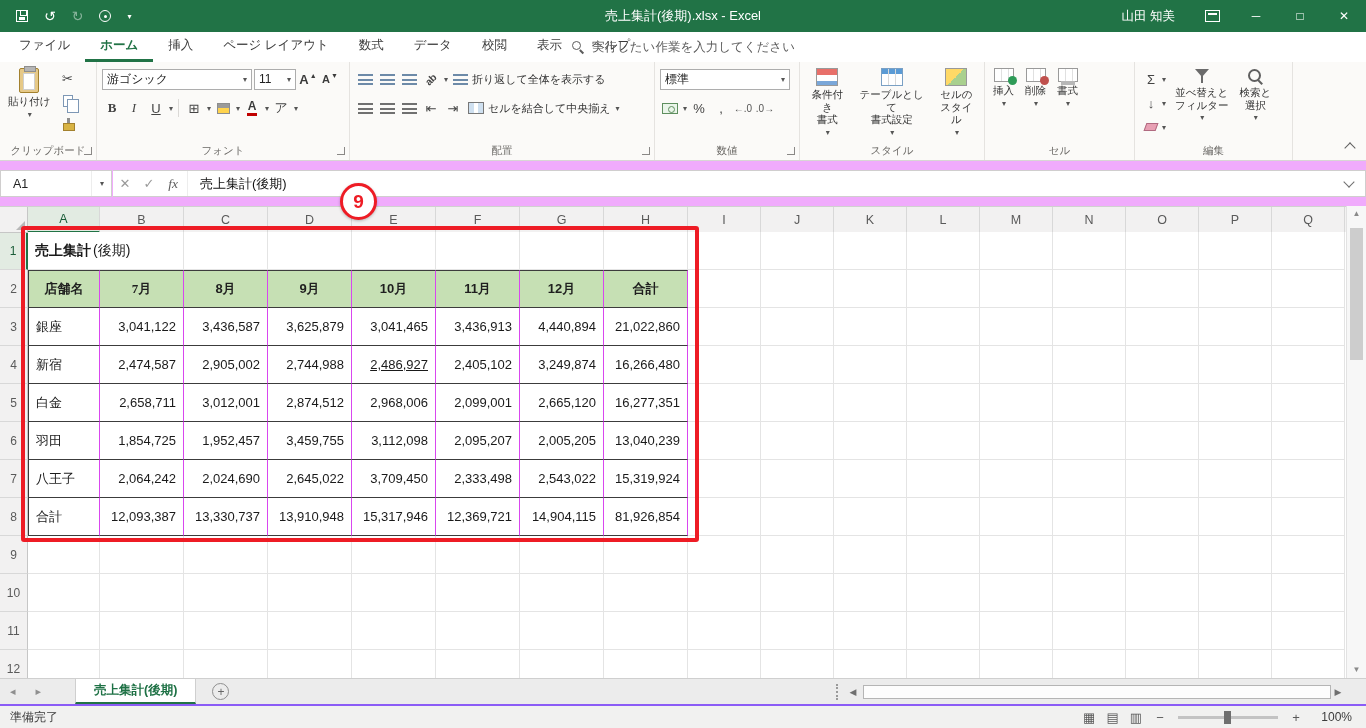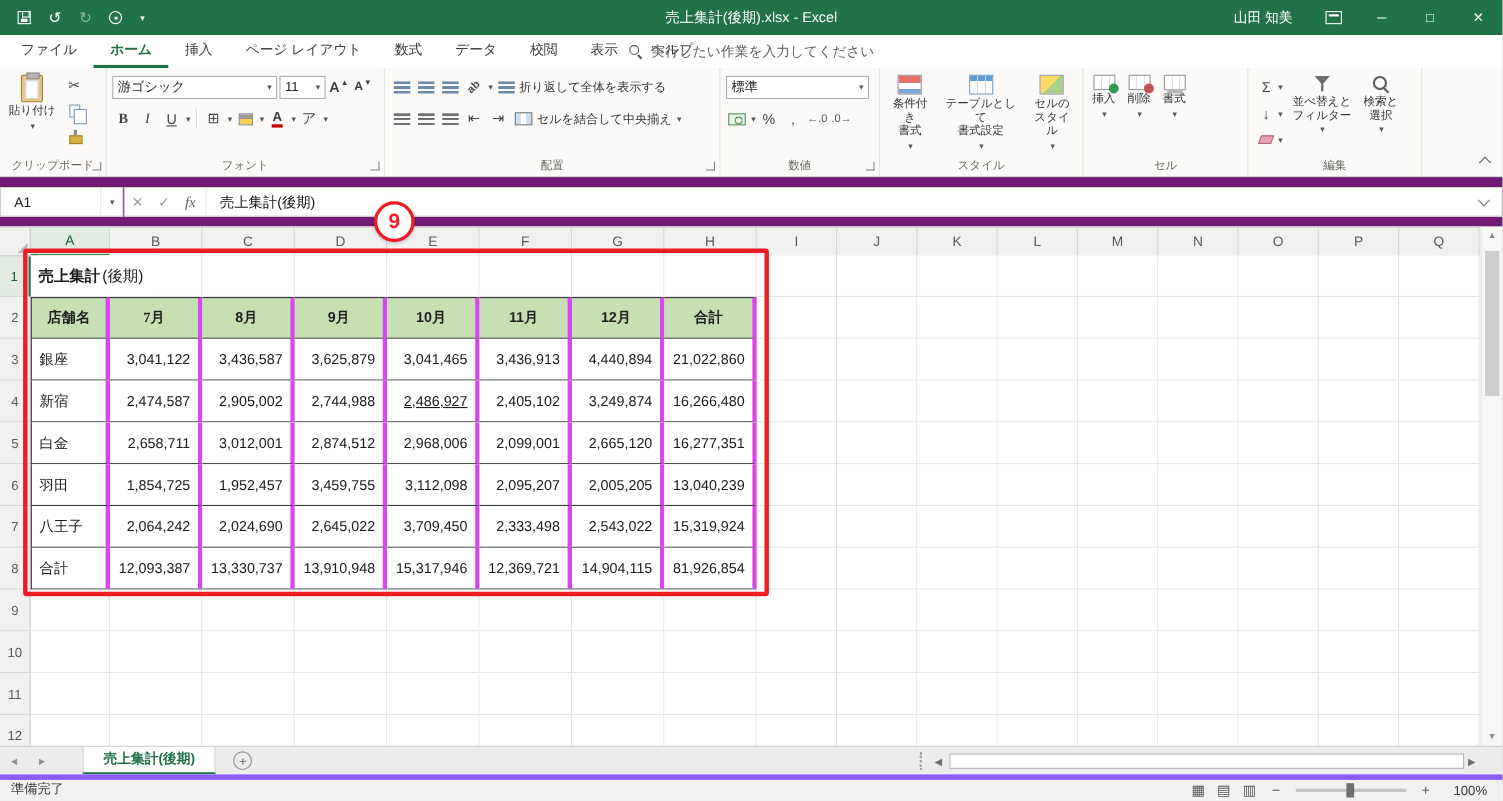--- a/index.html
+++ b/index.html
@@ -93,21 +93,21 @@
   .eraser-icon { width:12px; height:8px; background:#e8a0b4; border:1px solid #b06a80; transform:skewX(-20deg); display:inline-block; }
   .sort-icon { width:16px; height:16px; position:relative; display:inline-block; }
   .sort-icon::before { content:''; position:absolute; left:1px; top:1px; border-left:7px solid transparent; border-right:7px solid transparent; border-top:8px solid #6b6b6b; }
   .sort-icon::after { content:''; position:absolute; left:7px; top:8px; width:2px; height:7px; background:#6b6b6b; }
   .find-icon { width:16px; height:16px; position:relative; display:inline-block; }
   .find-icon::before { content:''; position:absolute; left:1px; top:1px; width:9px; height:9px; border:2px solid #5f5f5f; border-radius:50%; }
   .find-icon::after { content:''; position:absolute; left:11px; top:11px; width:6px; height:2px; background:#5f5f5f; transform:rotate(45deg); transform-origin:left center; }
   .collapse-chevron { position:absolute; right:12px; bottom:8px; width:8px; height:8px; border-left:1.5px solid #5f5f5f; border-top:1.5px solid #5f5f5f; transform:rotate(45deg); }
 
   
-  .fstrip { position:absolute; top:161px; left:0; right:0; height:45px; background:#701a75; }
+  .fstrip { position:absolute; top:161px; left:0; right:0; height:45px; background:#f0abfc; }
   .namebox { position:absolute; left:0; top:9px; width:112px; height:27px; background:#fff; border:1px solid #d0cece; display:flex; align-items:center; }
   .nbtext { flex:1; padding-left:12px; font-size:12.5px; color:#222; }
   .nbdd { width:20px; height:100%; display:flex; align-items:center; justify-content:center; border-left:1px solid #ededed; }
   .fxzone { position:absolute; left:113px; right:0; top:9px; height:27px; background:#fff; border:1px solid #d0cece; border-left:none; display:flex; align-items:center; }
   .fxbtn { width:24px; text-align:center; color:#9a9a9a; font-size:13px; }
   .fxbtn.fx { font-family:"Liberation Serif",serif; font-style:italic; color:#5f5f5f; font-size:13.5px; }
   .fsep { width:1px; height:100%; background:#ededed; margin:0 2px; }
   .fml { padding-left:10px; font-size:13px; color:#111; }
   .chevdown { width:8px; height:8px; border-right:1.5px solid #6f6f6f; border-bottom:1.5px solid #6f6f6f; transform:rotate(45deg); margin:0 12px 3px auto; }
 
@@ -116,21 +116,21 @@
   .colheads { display:flex; height:26px; background:#f2f1f1; border-top:1px solid #d0d0d0; }
   .corner { width:28px; height:26px; background:#f2f1f1; border-right:1px solid #c6c6c6; border-bottom:1px solid #c6c6c6; position:relative; flex:0 0 auto; }
   .corner::after { content:''; position:absolute; right:2px; bottom:2px; border-left:9px solid transparent; border-bottom:9px solid #b8b8b8; }
   .chead { height:26px; display:flex; align-items:center; justify-content:center; font-size:12.5px; color:#5a5a5a; border-right:1px solid #d8d8d8; border-bottom:1px solid #c6c6c6; flex:0 0 auto; }
   .chead.sel { background:#e2ebe2; border-bottom:2px solid #217346; color:#1a5c38; }
   .rowarea { display:flex; flex-direction:column; }
   .grow { display:flex; height:38px; flex:0 0 auto; }
   .rhead { width:28px; display:flex; align-items:center; justify-content:center; font-size:12px; color:#5a5a5a; background:#f2f1f1; border-right:1px solid #c6c6c6; border-bottom:1px solid #d8d8d8; flex:0 0 auto; }
   .rhead.sel { background:#e2ebe2; border-right:2px solid #217346; color:#1a5c38; }
   .cell { position:relative; display:flex; align-items:center; background:#fff; border-right:1px solid #e4e4e4; border-bottom:1px solid #e4e4e4; font-size:13px; color:#1a1a1a; flex:0 0 auto; }
-  .cell.tblack { border-right:4px solid #d946ef; border-bottom:1px solid #3c3c3c; }
+  .cell.tblack { border-right:1px solid #d946ef; border-bottom:1px solid #3c3c3c; }
   .cell.tleft { border-left:1px solid #3c3c3c; }
   .cell.ttop { border-top:1px solid #3c3c3c; }
   .cell.hcell { justify-content:center; font-weight:700; background:#c6e0b4; color:#1f1f1f; }
   .cell.num { justify-content:flex-end; padding-right:7px; }
   .cell.name { padding-left:7px; }
   .titletxt { position:absolute; left:7px; top:0; bottom:0; display:flex; align-items:center; background:#fff; padding-right:14px; white-space:nowrap; z-index:2; font-size:14px; }
   .titletxt .bold { font-weight:700; margin-right:2px; }
 
   .vscroll { position:absolute; top:206px; right:0; width:20px; height:472px; background:#f7f7f7; border-left:1px solid #e2e2e2; }
   .sarrow { display:block; width:100%; text-align:center; font-size:8px; color:#8a8a8a; line-height:16px; }
@@ -146,21 +146,21 @@
   .navarrow { color:#8f8f8f; font-size:11px; padding:0 10px; }
   .sheettab { height:100%; display:flex; align-items:center; padding:0 18px; margin-left:24px; background:#fff; color:#1e7145; font-weight:600; font-size:12.5px; border-left:1px solid #cfcfcf; border-right:1px solid #cfcfcf; border-bottom:2px solid #217346; }
   .newsheet { width:17px; height:17px; border-radius:50%; border:1px solid #8f8f8f; color:#666; display:inline-flex; align-items:center; justify-content:center; font-size:12px; margin-left:16px; }
   .hscroll { position:absolute; right:20px; top:0; height:100%; width:510px; display:flex; align-items:center; }
   .hscroll .sarrow { width:16px; line-height:26px; font-size:9px; color:#6f6f6f; }
   .htrack { flex:1; position:relative; height:14px; }
   .hthumb { position:absolute; left:2px; top:0; width:468px; height:14px; background:#fdfdfd; border:1px solid #b5b5b5; }
   .splitter { width:7px; height:16px; border-left:2px dotted #9a9a9a; margin-right:2px; }
 
   
-  .statusbar { position:absolute; top:704px; left:0; right:0; height:24px; background:#f1f1f0; border-top:5px solid #8b5cf6; display:flex; font-size:12px; color:#3b3b3b; }
+  .statusbar { position:absolute; top:704px; left:0; right:0; height:24px; background:#f1f1f0; border-top:2px solid #8b5cf6; display:flex; align-items:center; font-size:12px; color:#3b3b3b; }
   .smode { padding-left:10px; }
   .sright { margin-left:auto; display:flex; align-items:center; gap:11px; padding-right:14px; }
   .viewbtn { font-size:13px; color:#5a5a5a; }
   .zoomout,.zoomin { font-size:13px; color:#5a5a5a; width:14px; text-align:center; }
   .ztrack { width:100px; height:3px; background:#c3c3c3; position:relative; }
   .zthumb { position:absolute; left:46px; top:-5px; width:7px; height:13px; background:#6f6f6f; }
   .zoomlvl { width:38px; text-align:right; }
 </style>
 </head>
 <body>

